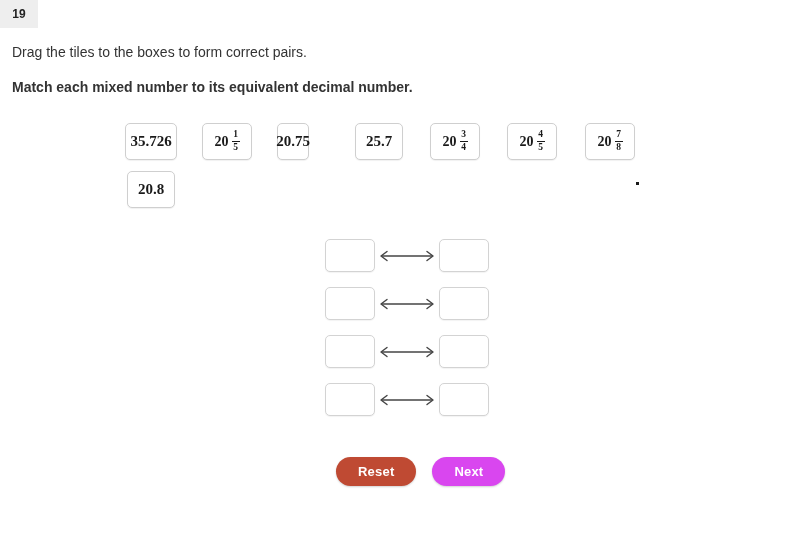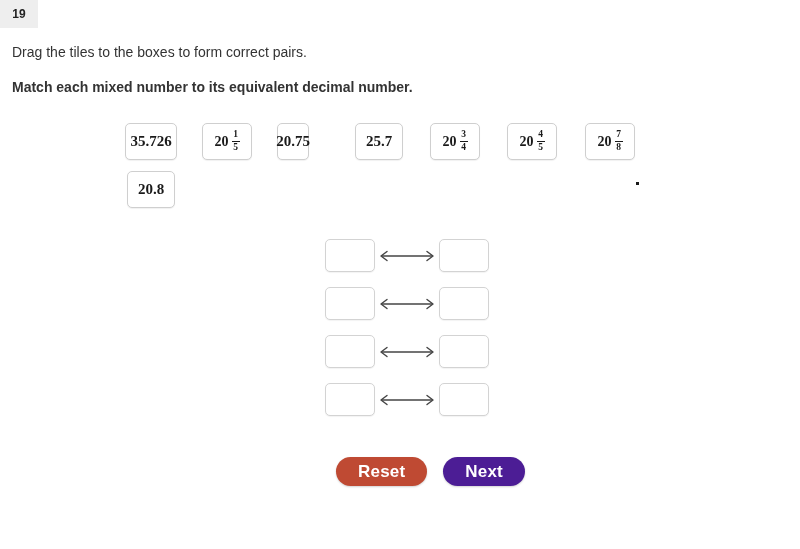--- a/index.html
+++ b/index.html
@@ -169,29 +169,29 @@
     top: 457px;
     display: flex;
     gap: 16px;
   }
   .btn {
     border: none;
     border-radius: 16px;
     height: 29px;
     padding: 0 22px;
     font-family: "Liberation Sans", sans-serif;
-    font-size: 17px;
+    font-size: 13px;
     font-weight: bold;
     color: #ffffff;
     cursor: pointer;
     letter-spacing: .2px;
     box-shadow: 0 1px 2px rgba(0,0,0,0.18);
   }
   .btn-reset { background: #bf4a33; }
-  .btn-next  { background: #4c1d95; }
+  .btn-next  { background: #d946ef; }
 </style>
 </head>
 <body>
 
 <div class="header-bar">
   <div class="qnum-badge">19</div>
 </div>
 
 <div class="prompt prompt-1">Drag the tiles to the boxes to form correct pairs.</div>
 <div class="prompt prompt-2">Match each mixed number to its equivalent decimal number.</div>

